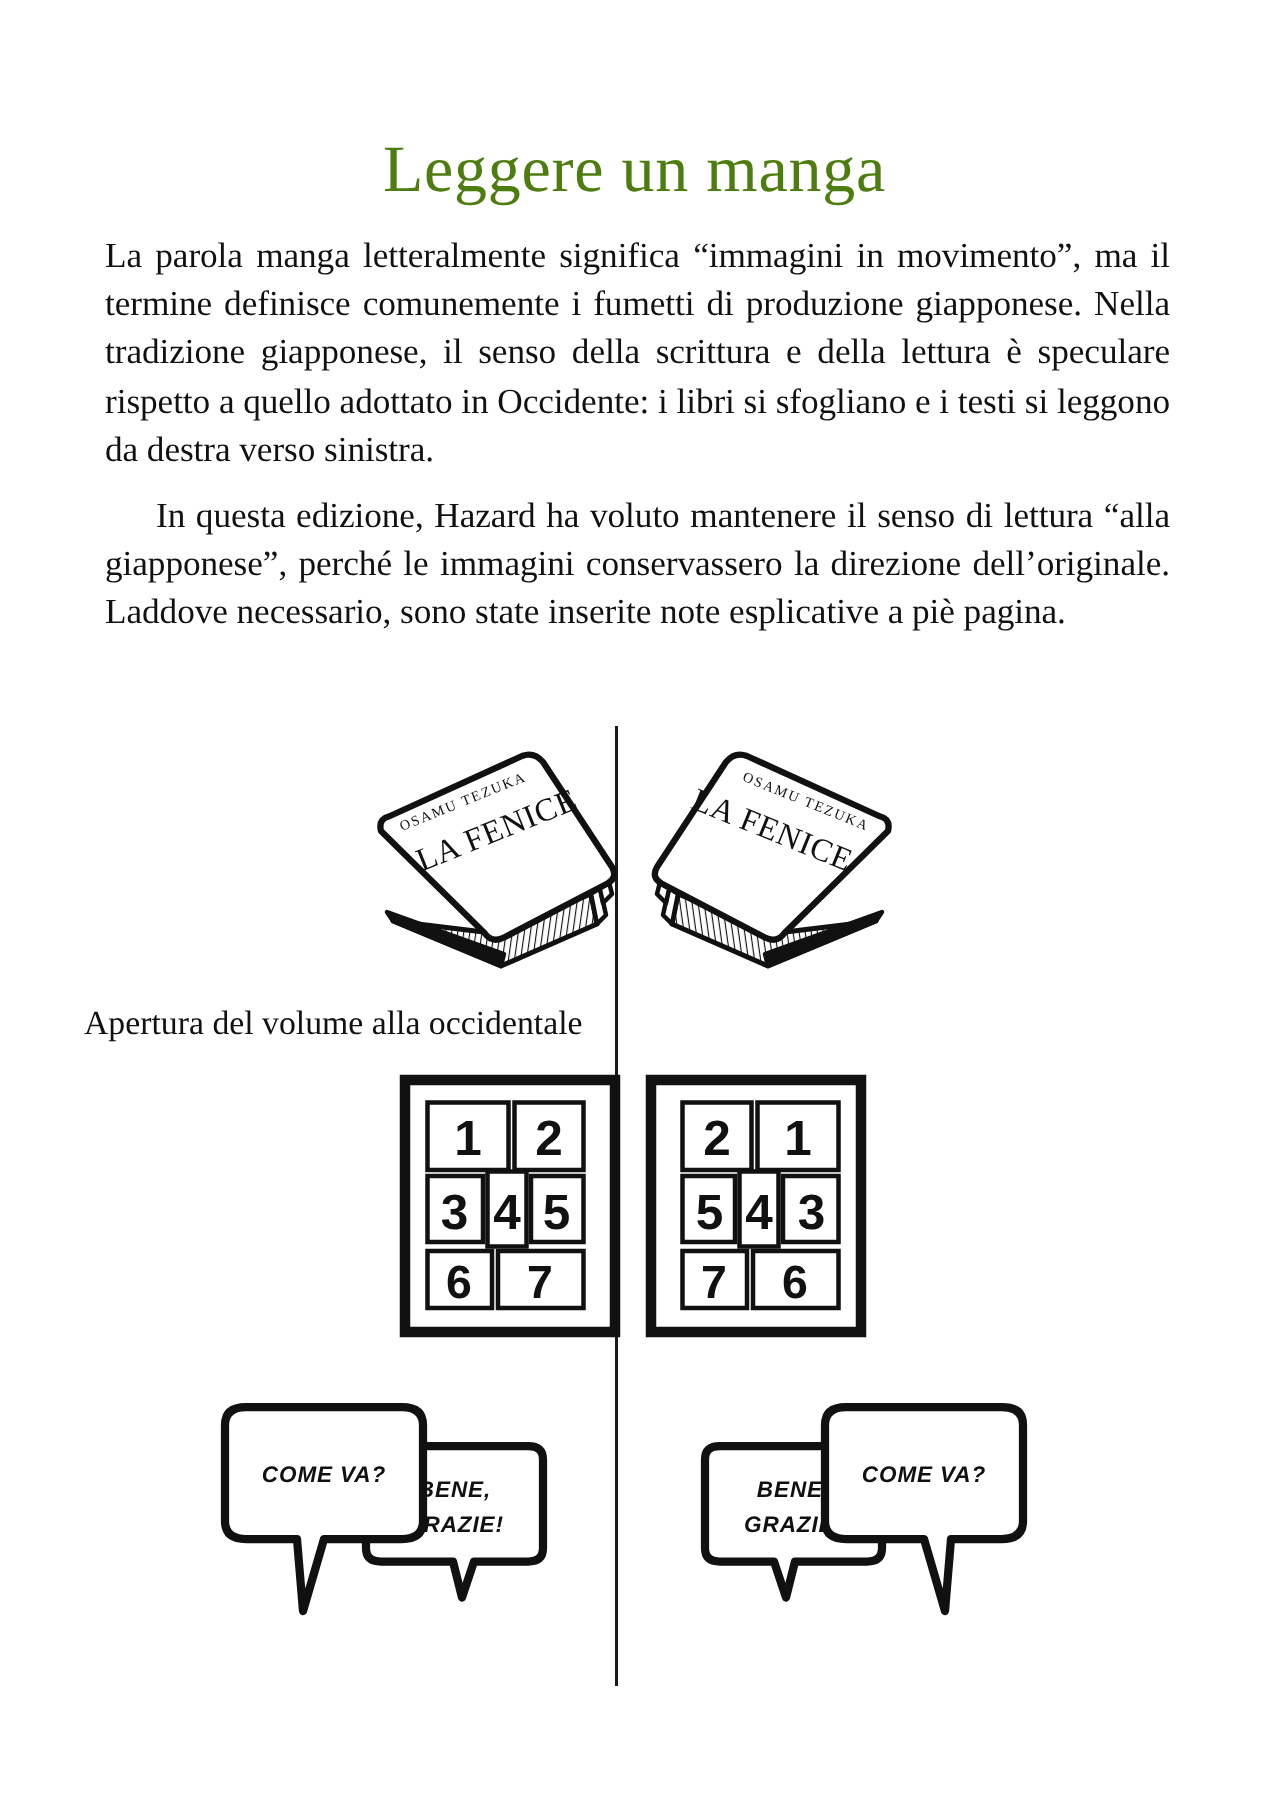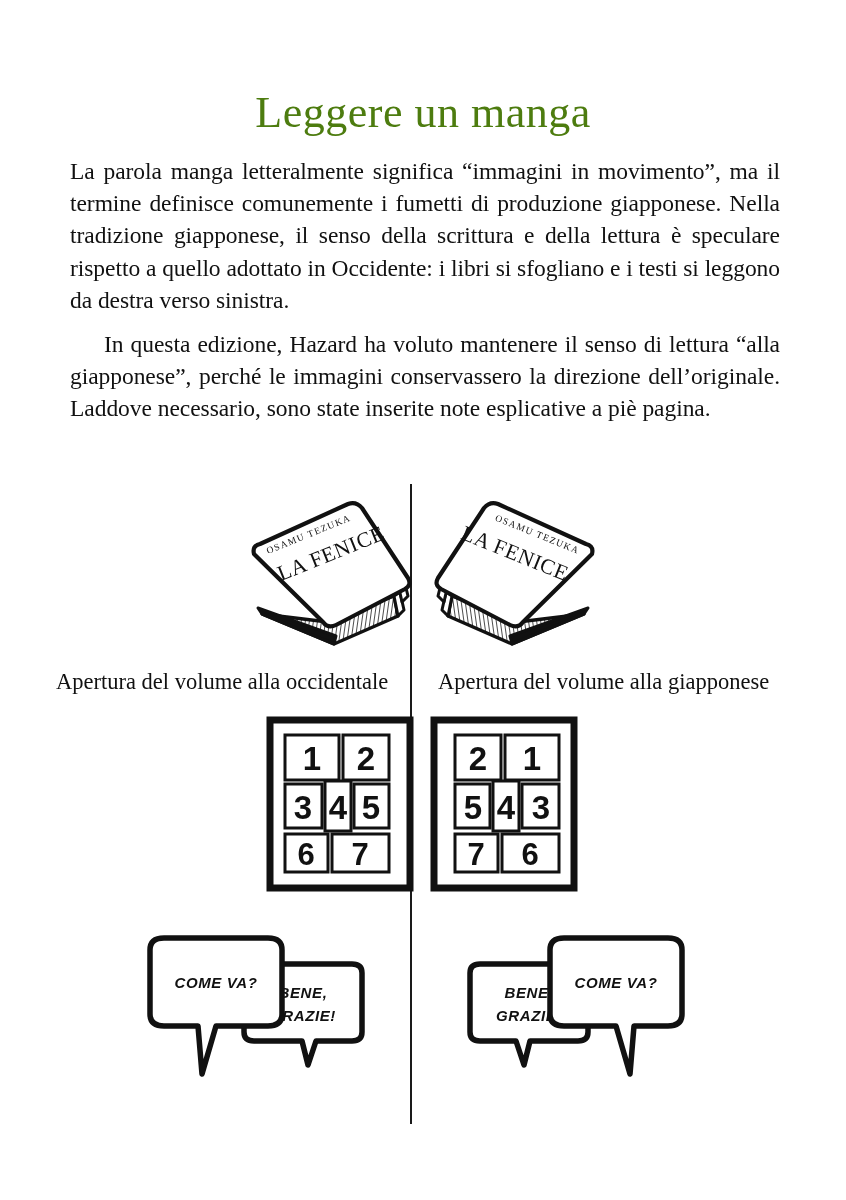--- a/index.html
+++ b/index.html
@@ -186,21 +186,20 @@
 
         <g transform="translate(154,62) rotate(22)">
           <text class="cover-text" x="0" y="0" font-size="9.5" letter-spacing="1.3" text-anchor="end">OSAMU TEZUKA</text>
           <text class="cover-text" x="-2" y="30" font-size="21.5" letter-spacing="0.6" text-anchor="end">LA FENICE</text>
         </g>
       </svg>
     </div>
   </div>
 
   <div class="caption caption-left">Apertura del volume alla occidentale</div>
-  <div class="caption caption-right">Apertura del volume alla giapponese</div>
 
   <div class="grid-row">
 
     <div class="grid-wrap grid-left">
       <svg width="148" height="176" viewBox="0 0 148 176">
         <rect x="4" y="4" width="140" height="168" class="paper" stroke="#111111" stroke-width="7"></rect>
 
         <rect x="19" y="19" width="54" height="45" class="paper" stroke="#111111" stroke-width="3"></rect>
         <rect x="77" y="19" width="46" height="45" class="paper" stroke="#111111" stroke-width="3"></rect>
         <text class="panel-num" x="46" y="54" font-size="33" text-anchor="middle">1</text>

